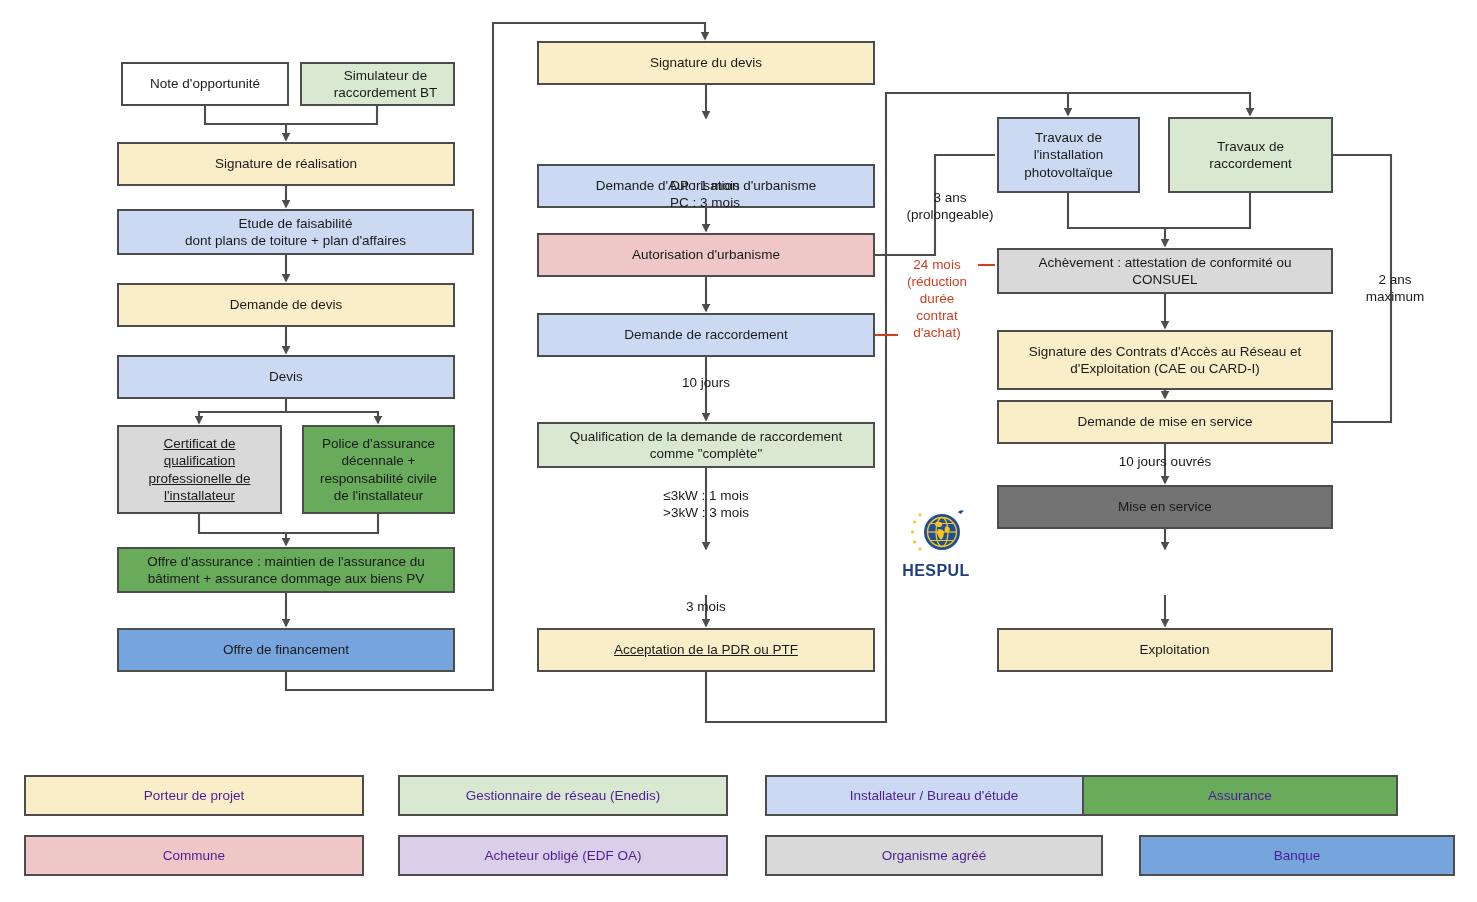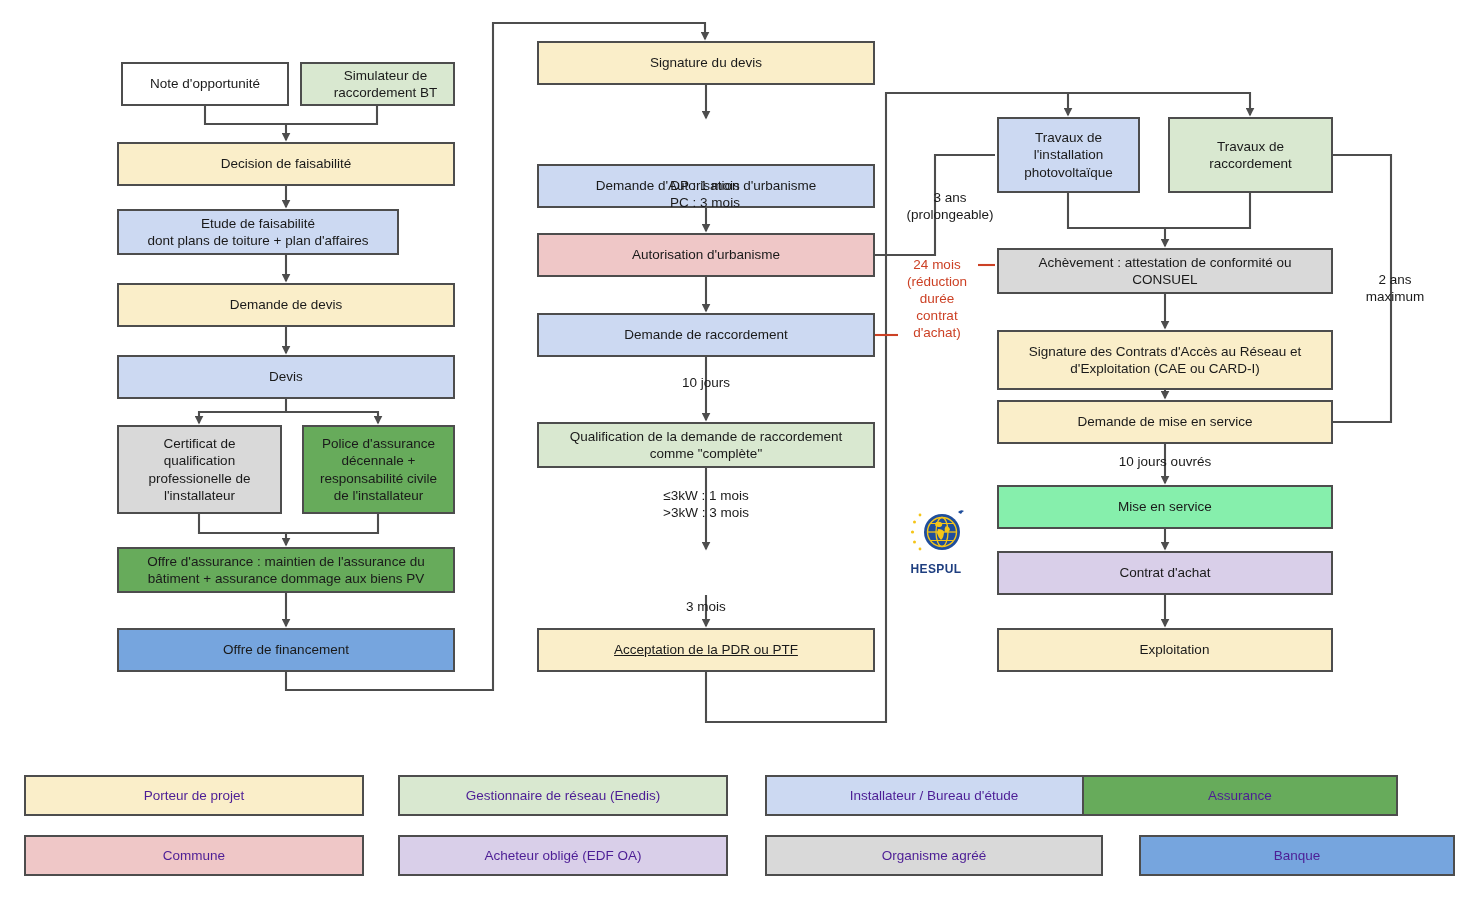--- a/index.html
+++ b/index.html
@@ -64,21 +64,21 @@
     position: absolute;
     width: 72px;
     height: 76px;
   }
   #logo .logo-text {
     position: absolute;
     left: 0;
     top: 58px;
     width: 72px;
     text-align: center;
-    font-size: 12px;
+    font-size: 16px;
     font-weight: bold;
     color: #1f3f80;
     letter-spacing: 0.4px;
   }
 </style>
 </head>
 <body>
 
 <div id="canvas">
 
@@ -131,34 +131,34 @@
   </svg>
 
   <div class="node" style="left: 121px; top: 62px; width: 168px; height: 44px; background: rgb(255, 255, 255);">
       <span style="white-space: pre-line;">Note d'opportunité</span>
     </div>
   <div class="node" style="left: 300px; top: 62px; width: 155px; height: 44px; background: rgb(217, 232, 208);">
       <span style="white-space: pre-line; margin-left: 16px;">Simulateur de
 raccordement BT</span>
     </div>
   <div class="node" style="left: 117px; top: 142px; width: 338px; height: 44px; background: rgb(250, 238, 201);">
-      <span style="white-space: pre-line;">Decision de faisabilité</span>
-    </div>
-  <div class="node" style="left: 117px; top: 209px; width: 282px; height: 46px; background: rgb(204, 217, 242);">
+      <span style="white-space: pre-line;">Signature de réalisation</span>
+    </div>
+  <div class="node" style="left: 117px; top: 209px; width: 357px; height: 46px; background: rgb(204, 217, 242);">
       <span style="white-space: pre-line;">Etude de faisabilité
 dont plans de toiture + plan d'affaires</span>
     </div>
   <div class="node" style="left: 117px; top: 283px; width: 338px; height: 44px; background: rgb(250, 238, 201);">
       <span style="white-space: pre-line;">Demande de devis</span>
     </div>
   <div class="node" style="left: 117px; top: 355px; width: 338px; height: 44px; background: rgb(204, 217, 242);">
       <span style="white-space: pre-line;">Devis</span>
     </div>
   <div class="node" style="left: 117px; top: 425px; width: 165px; height: 89px; background: rgb(217, 217, 217);">
-      <span style="white-space: pre-line;">Certificat de
+      <span style="white-space: pre-line; text-decoration: underline;">Certificat de
 qualification
 professionelle de
 l'installateur</span>
     </div>
   <div class="node" style="left: 302px; top: 425px; width: 153px; height: 89px; background: rgb(103, 171, 91);">
       <span style="white-space: pre-line;">Police d'assurance
 décennale +
 responsabilité civile
 de l'installateur</span>
     </div>
@@ -203,25 +203,22 @@
       <span style="white-space: pre-line;">Achèvement : attestation de conformité ou
 CONSUEL</span>
     </div>
   <div class="node" style="left: 997px; top: 330px; width: 336px; height: 60px; background: rgb(250, 238, 201);">
       <span style="white-space: pre-line;">Signature des Contrats d'Accès au Réseau et
 d'Exploitation (CAE ou CARD-I)</span>
     </div>
   <div class="node" style="left: 997px; top: 400px; width: 336px; height: 44px; background: rgb(250, 238, 201);">
       <span style="white-space: pre-line;">Demande de mise en service</span>
     </div>
-  <div class="node" style="left: 997px; top: 485px; width: 336px; height: 44px; background: #86efac;">
+  <div class="node" style="left: 997px; top: 485px; width: 336px; height: 44px; background: #737373;">
       <span style="white-space: pre-line;">Mise en service</span>
-    </div>
-  <div class="node" style="left: 997px; top: 551px; width: 336px; height: 44px; background: rgb(217, 207, 233);">
-      <span style="white-space: pre-line;">Contrat d'achat</span>
     </div>
   <div class="node" style="left: 997px; top: 628px; width: 336px; height: 44px; background: rgb(250, 238, 201); padding-left: 25px;">
       <span style="white-space: pre-line;">Exploitation</span>
     </div>
 
   <div id="edge-labels">
       <div class="edge-label" style="left: 645px; top: 178px; width: 120px;">DP : 1 mois
 PC : 3 mois</div>
       <div class="edge-label" style="left: 656px; top: 375px; width: 100px;">10 jours</div>
       <div class="edge-label" style="left: 646px; top: 488px; width: 120px;">≤3kW : 1 mois

